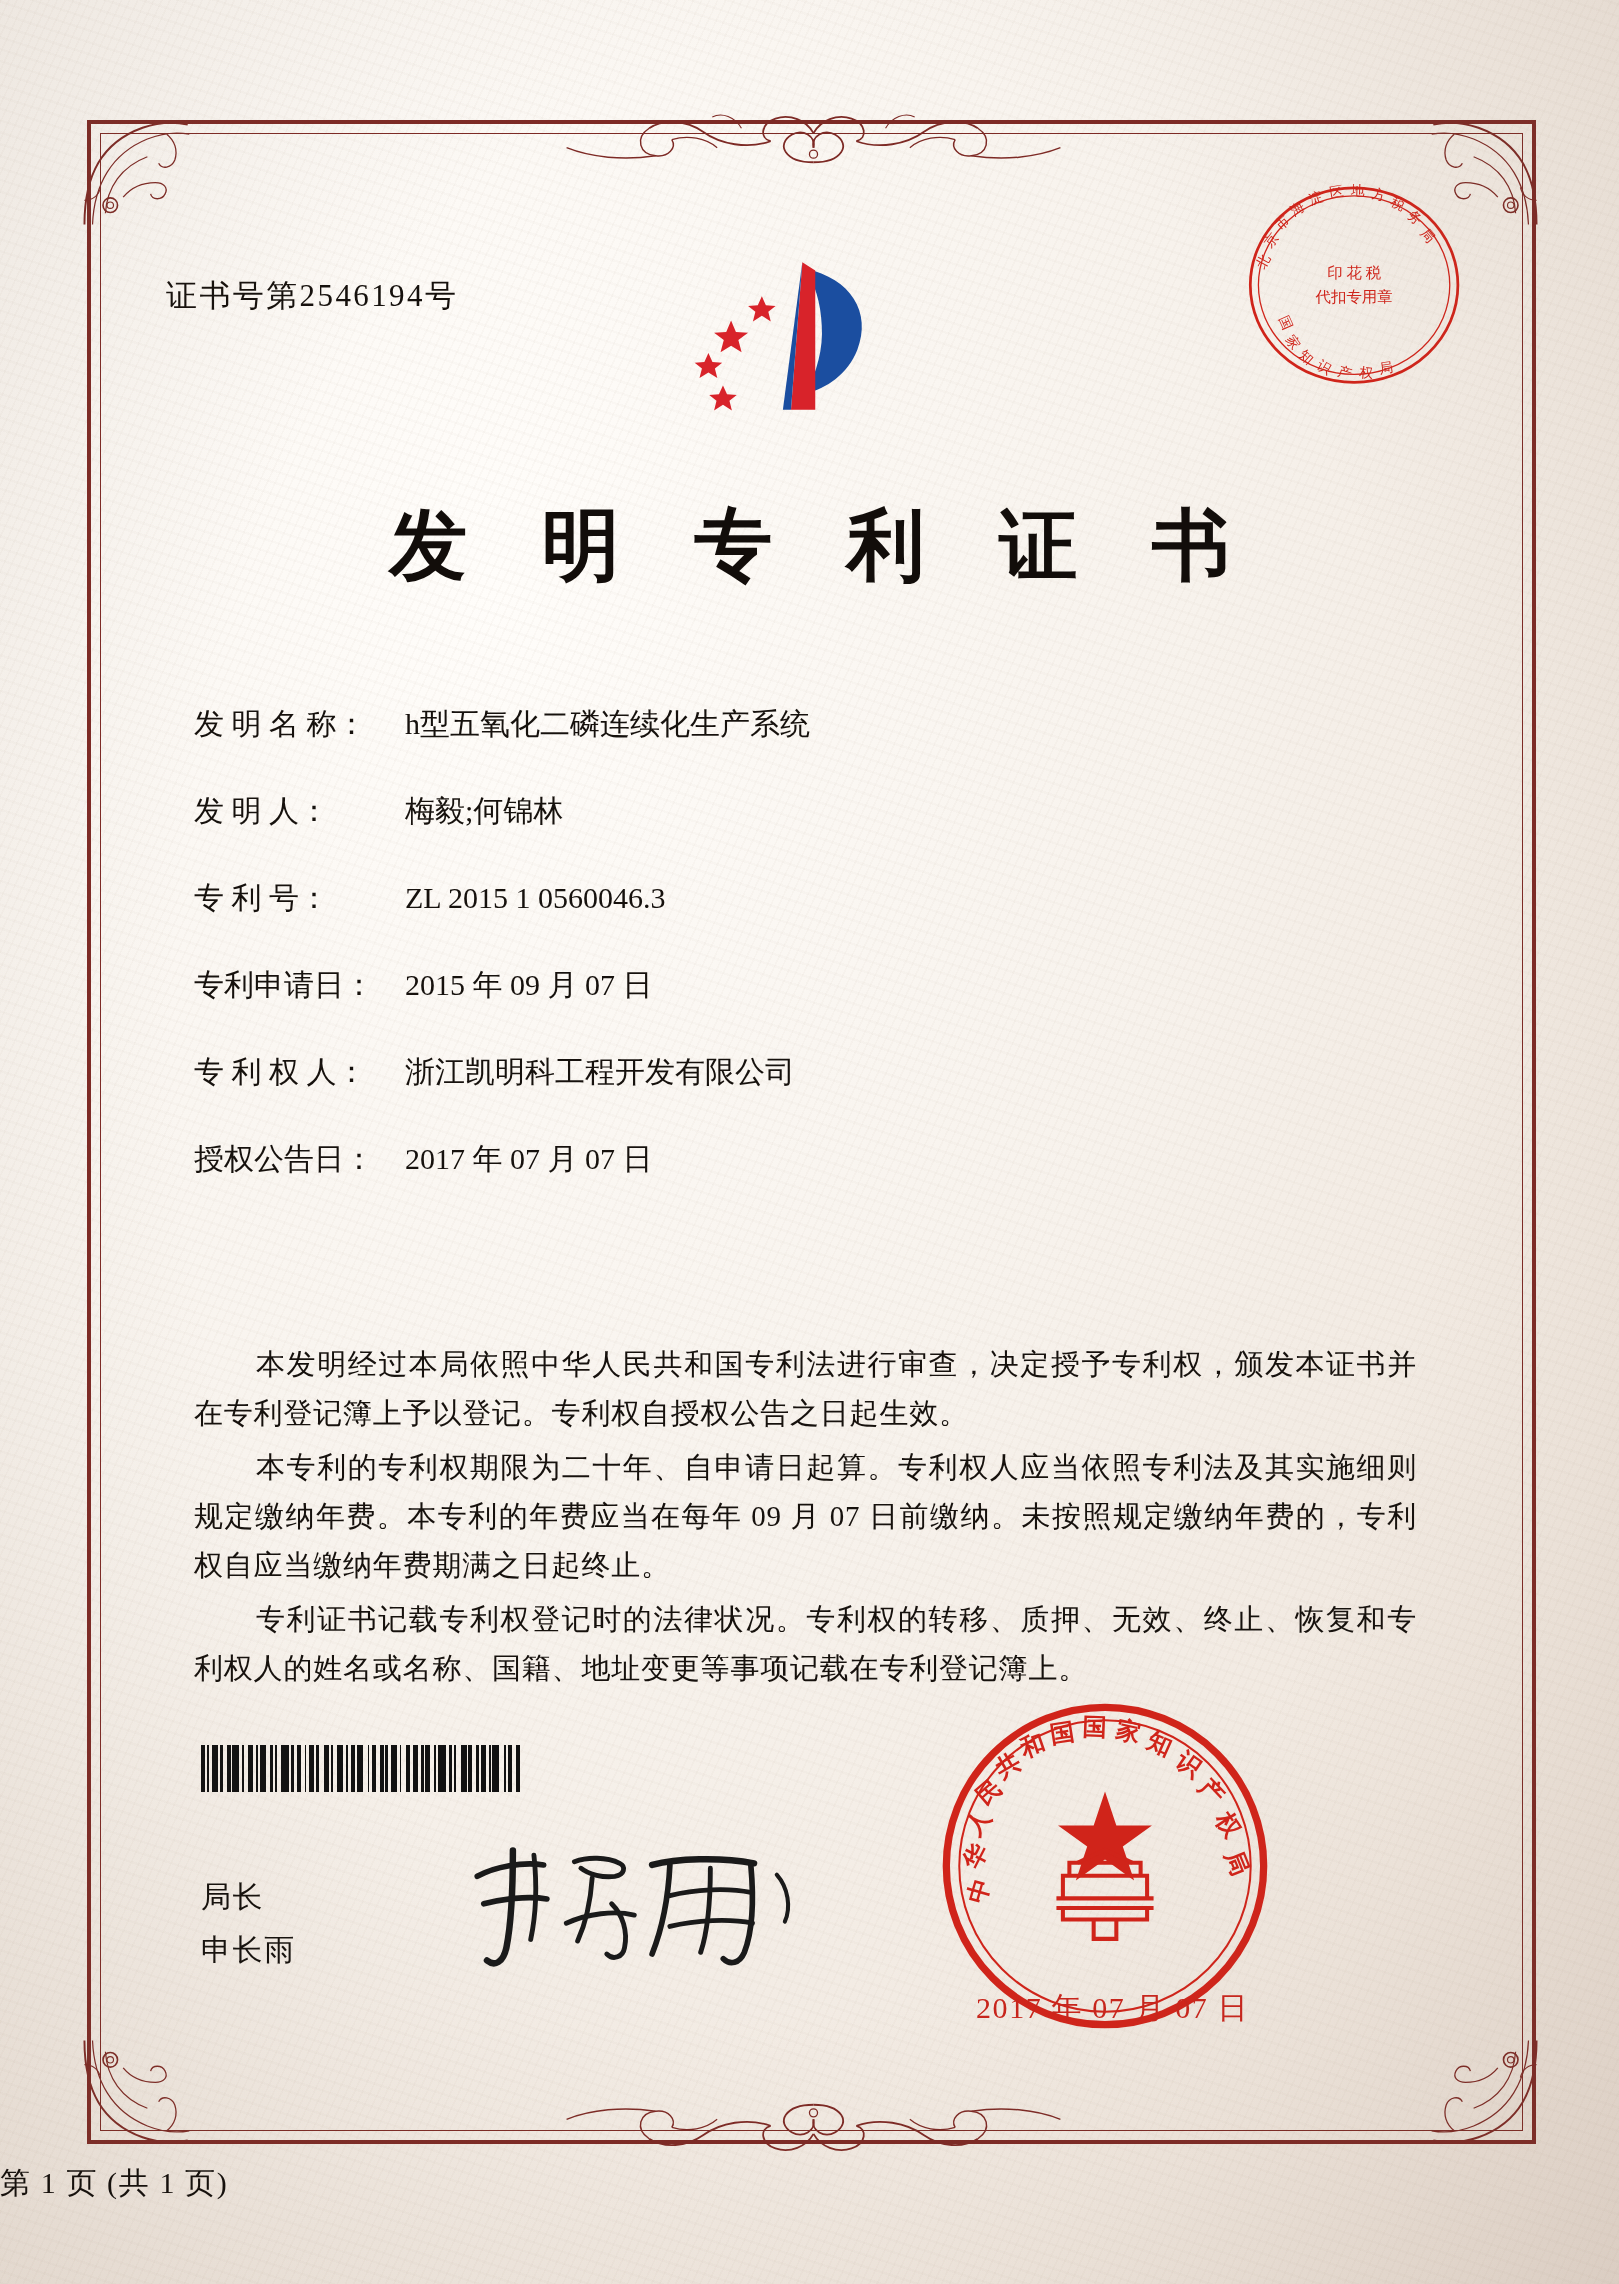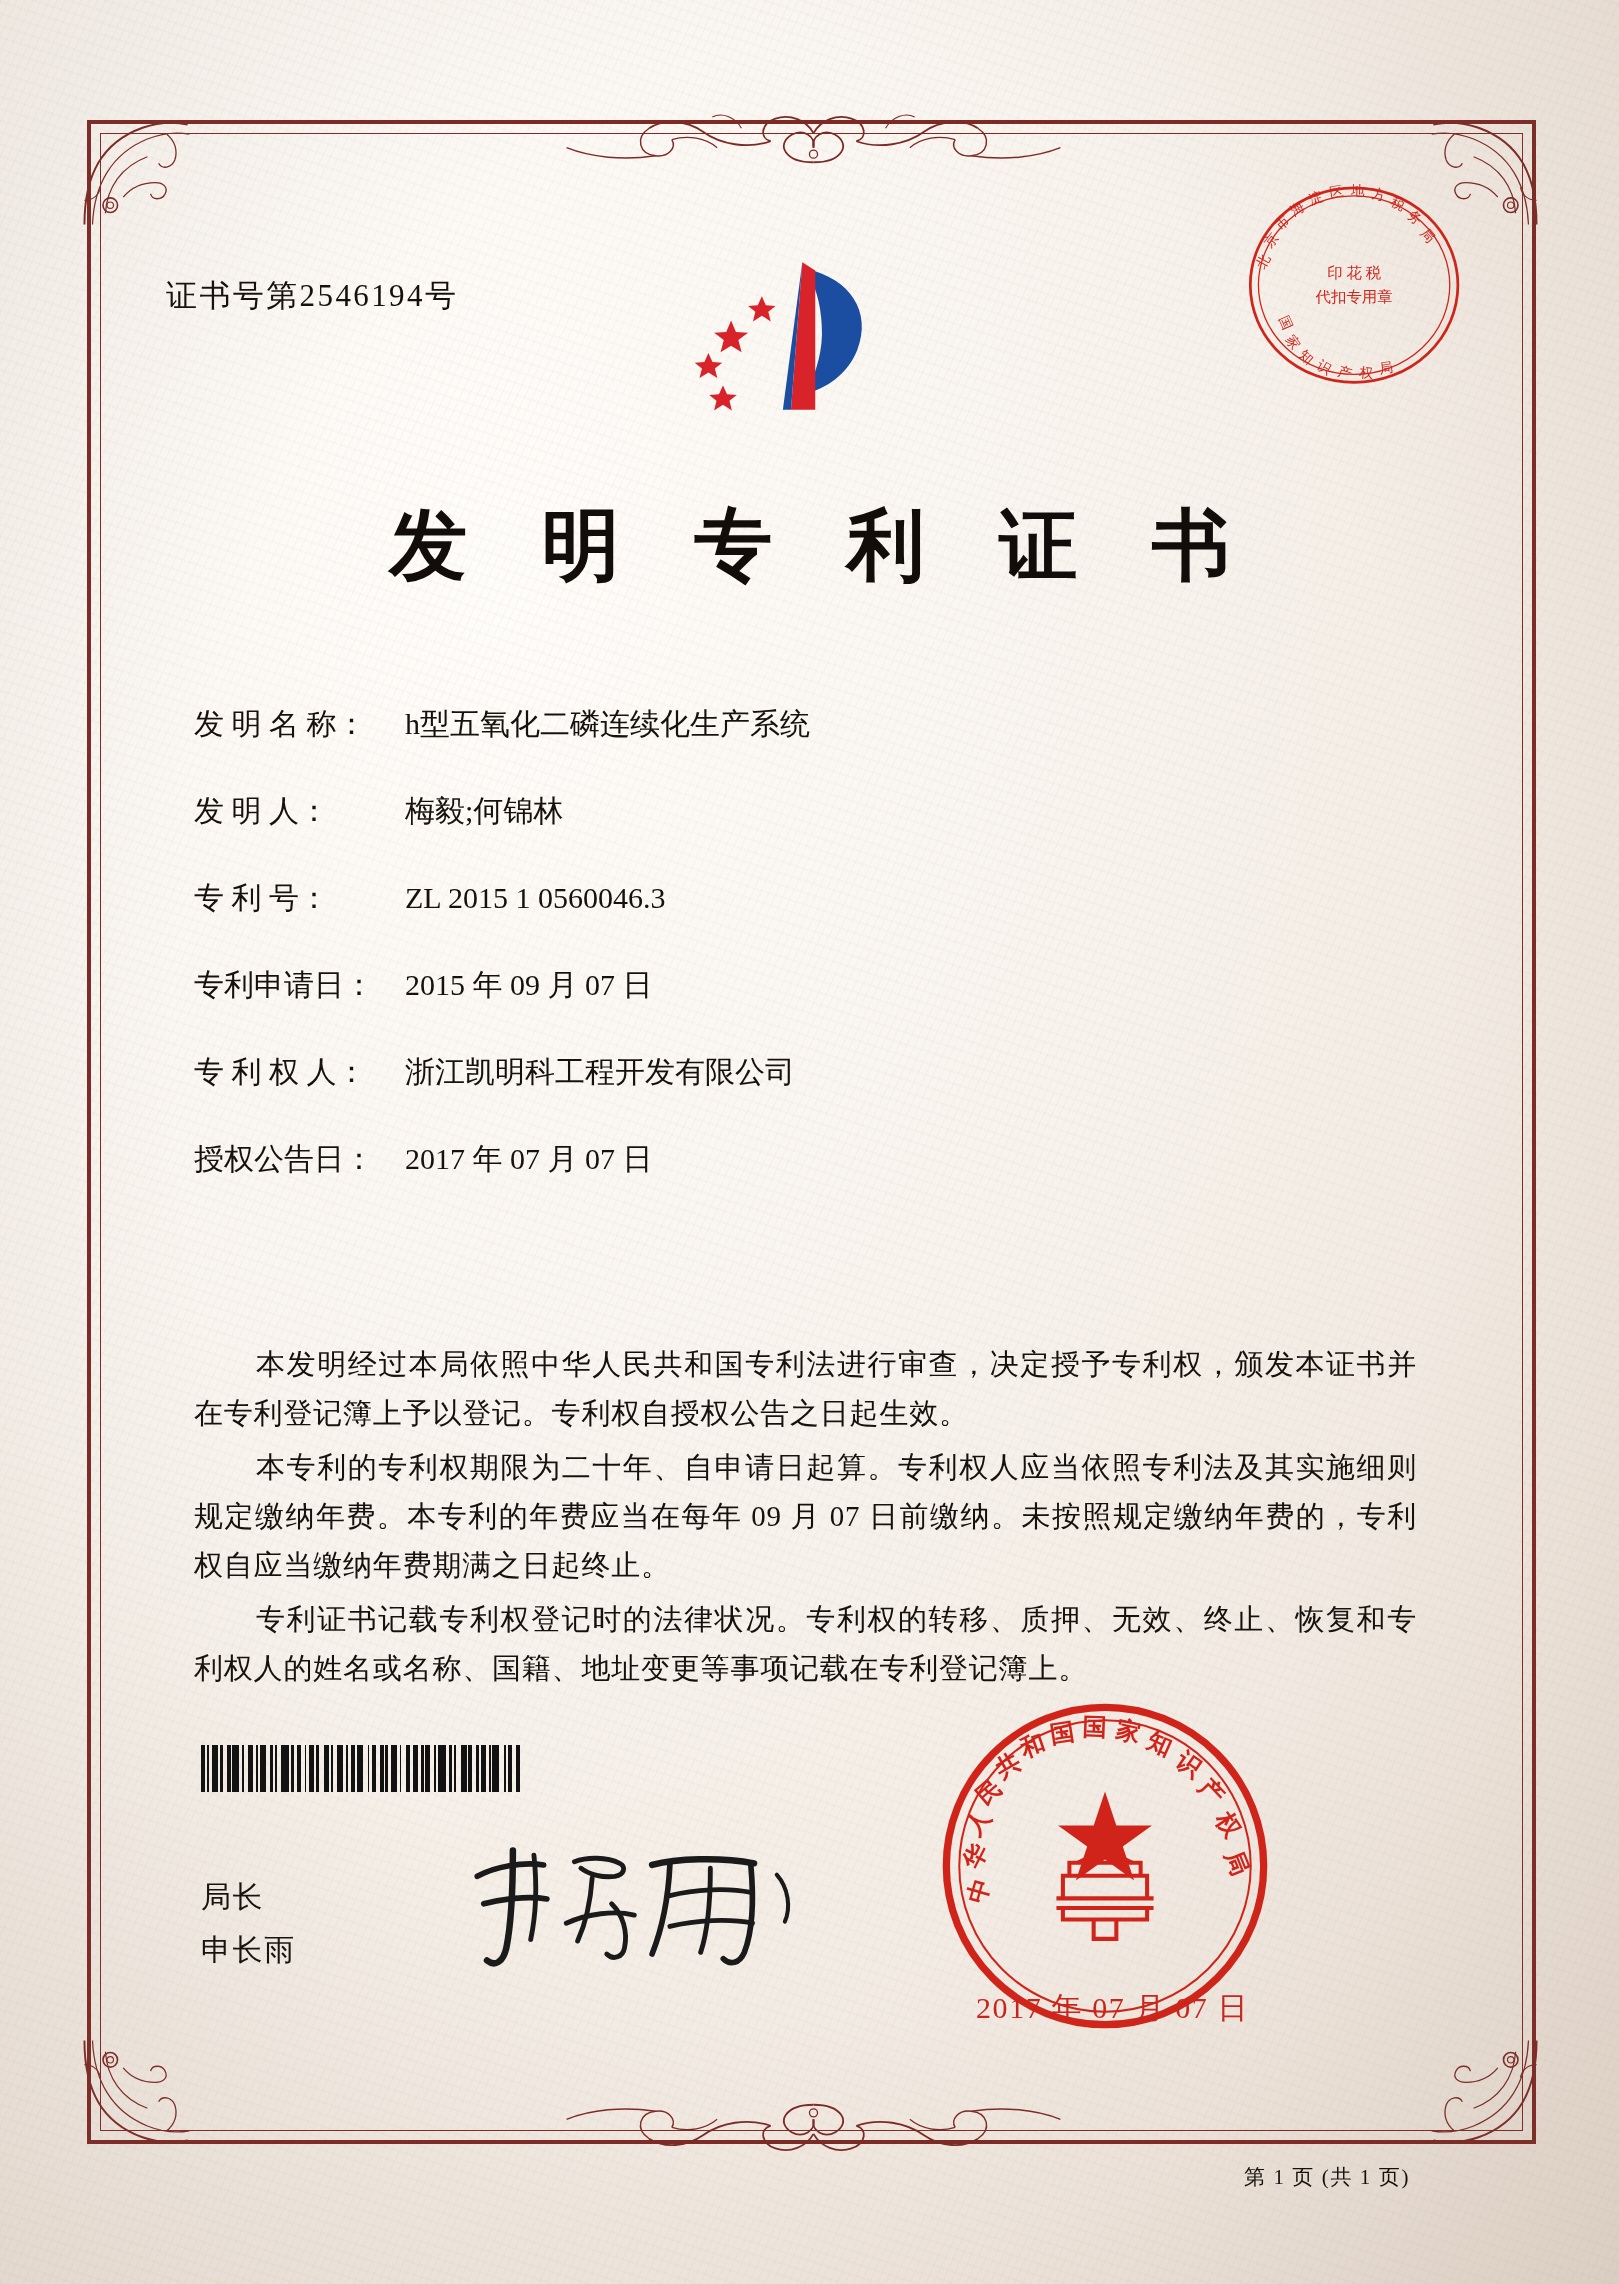--- a/index.html
+++ b/index.html
@@ -224,22 +224,22 @@
     color: #c8251c;
     letter-spacing: 1.6px;
     white-space: nowrap;
   }
 
   .page-footer {
     position: absolute;
     left: 0;
     top: 2163px;
     width: 1410px;
-    text-align: right;
-    font-size: 21px;
+    text-align: left;
+    font-size: 30px;
     color: #16110d;
     letter-spacing: 1.6px;
   }
 </style>
 </head>
 <body>
 
 <div class="page">
 
   <div class="texture"></div>

